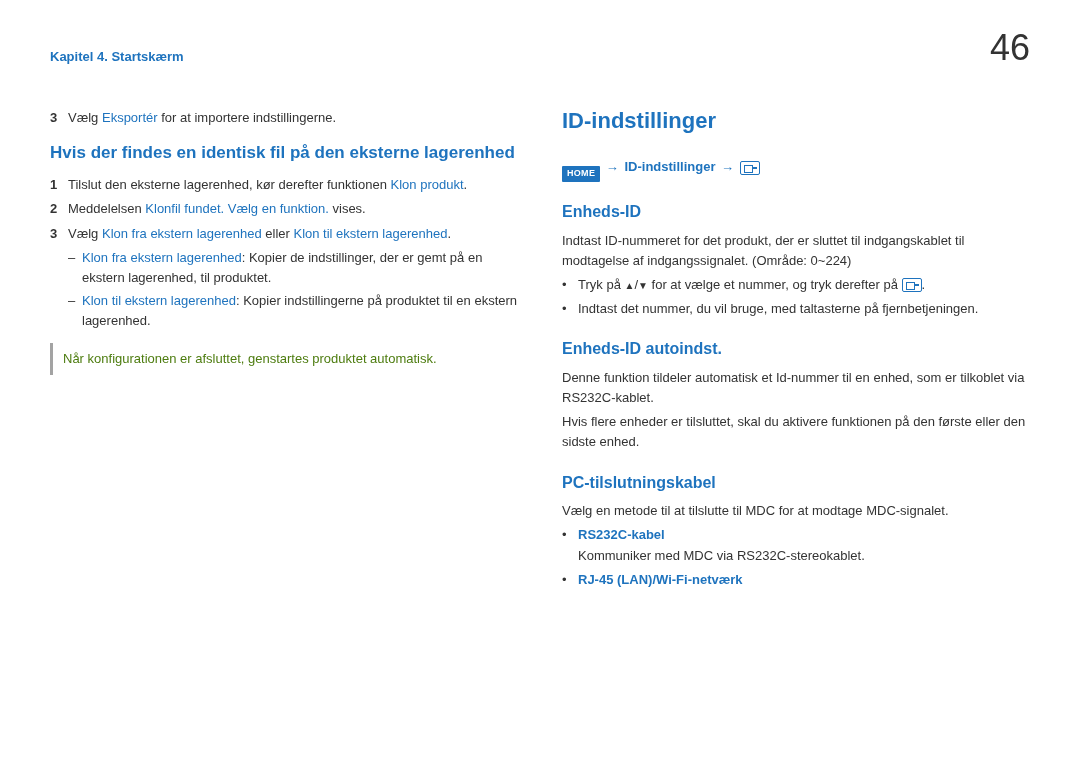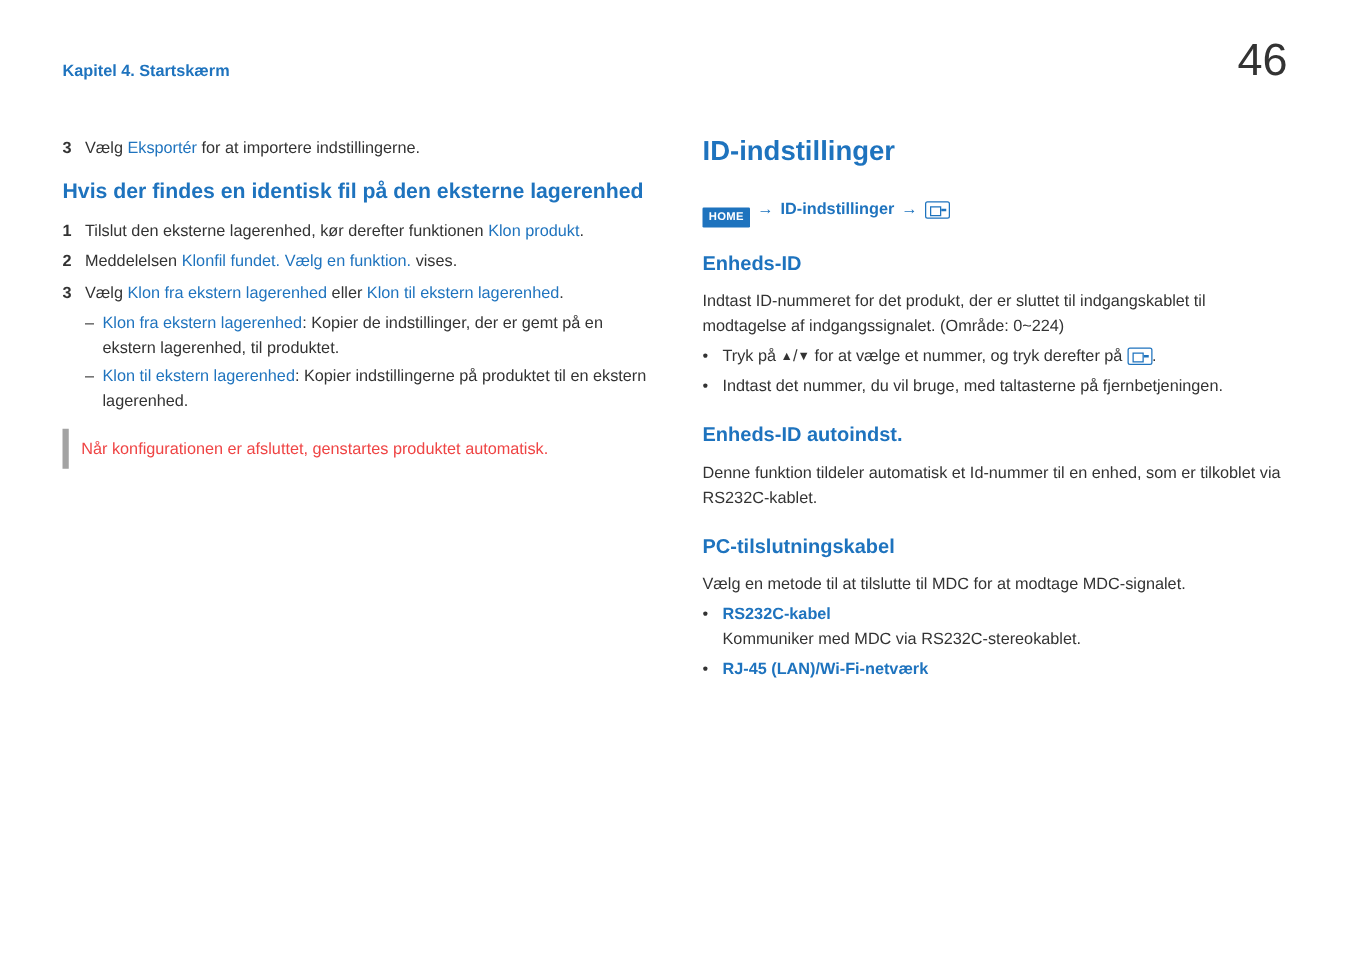--- a/index.html
+++ b/index.html
@@ -22,21 +22,21 @@
   .h-sub { color:#1e73be; font-size:17px; font-weight:700; margin:12px 0 9px 0; }
   .h-main { color:#1e73be; font-size:22px; font-weight:700; margin-bottom:16px; }
   .h-sec  { color:#1e73be; font-size:16px; font-weight:700; margin:18px 0 6px 0; }
   .step { display:flex; margin:4px 0; }
   .step .num { font-weight:700; color:#333; width:18px; flex-shrink:0; }
   .step .body { flex:1; }
   .link { color:#1e73be; }
   .subitem { display:flex; margin:3px 0 3px 18px; }
   .subitem .dash { width:14px; flex-shrink:0; color:#333;}
   .subitem .body { flex:1; }
-  .note-box { border-left:5px solid #a3a3a3; background:#fff; padding:6px 10px; margin:12px 0 0 0; color:#ef4444;}
+  .note-box { border-left:3px solid #a3a3a3; background:#fff; padding:6px 10px; margin:12px 0 0 0; color:#4d7c0f;}
   .bullet { display:flex; margin:4px 0; }
   .bullet .dot { width:16px; flex-shrink:0; }
   .bullet .body { flex:1; }
   .nav-chip{
     display:inline-flex; align-items:center; justify-content:center;
     background:#1e73be; color:#fff; font-size:9px; font-weight:700;
     padding:1px 5px; border-radius:1px; letter-spacing:0.3px; vertical-align:middle;margin-top:12px;
   }
   .arrow { color:#1e73be; font-weight:700; padding:0 2px;}
   .icon-box{
@@ -135,20 +135,21 @@
         <span>Tryk på </span><span class="tri">▲</span>/<span class="tri">▼</span><span> for at vælge et nummer, og tryk derefter på </span><span class="icon-box icon-select"></span><span>.</span>
       </div>
     </div>
     <div class="bullet">
       <div class="dot">•</div>
       <div class="body">Indtast det nummer, du vil bruge, med taltasterne på fjernbetjeningen.</div>
     </div>
 
     <div class="h-sec">Enheds-ID autoindst.</div>
     <div>Denne funktion tildeler automatisk et Id-nummer til en enhed, som er tilkoblet via RS232C-kablet.</div>
+    <div style="margin-top:4px">Hvis flere enheder er tilsluttet, skal du aktivere funktionen på den første eller den sidste enhed.</div>
 
     <div class="h-sec">PC-tilslutningskabel</div>
     <div>Vælg en metode til at tilslutte til MDC for at modtage MDC-signalet.</div>
 
     <div class="bullet">
       <div class="dot">•</div>
       <div class="body">
         <span class="link" style="font-weight:700">RS232C-kabel</span><br>
         <span>Kommuniker med MDC via RS232C-stereokablet.</span>
       </div>

